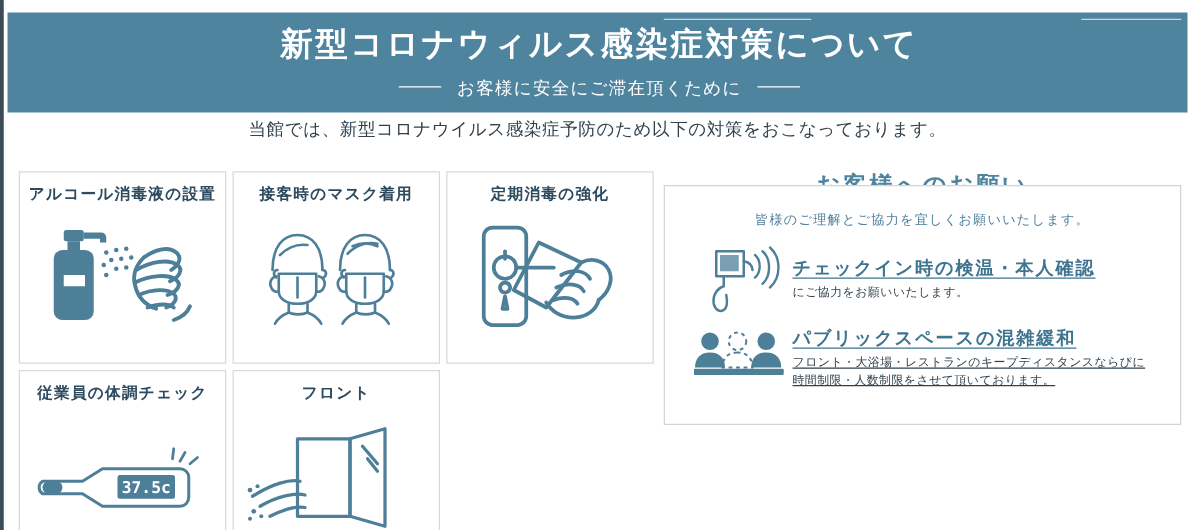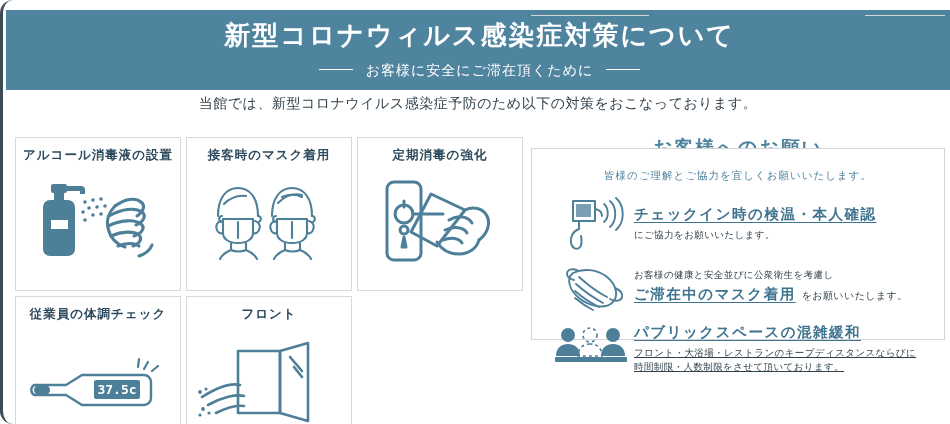--- a/index.html
+++ b/index.html
@@ -15,21 +15,20 @@
     overflow: hidden;
     position: relative;
   }
   #page {
     position: relative;
     width: 950px;
     height: 424px;
     box-sizing: border-box;
     border-left: 3px solid #3a4d57;
     background: #fff;
-    border-radius: 13px;
   }
 
   
   .header-band {
     position: absolute;
     left: 3px;
     top: 10px;
     width: 947px;
     height: 80px;
     background: #4f849f;
@@ -404,39 +403,20 @@
               <path d="M57 3 c9 8 9 24 0 32"></path>
             </g>
           </svg>
         </div>
         <div class="req-text">
           <div class="req-head">チェックイン時の検温・本人確認</div>
           <div class="req-tail">にご協力をお願いいたします。</div>
         </div>
       </div>
 
-      <div class="req">
-        <div class="req-icon">
-          <svg width="70" height="54" viewBox="0 0 70 54">
-            <g fill="none" stroke="#4e7f99" stroke-width="1.9" stroke-linejoin="round" stroke-linecap="round">
-              <path d="M16 14 c10 -5 24 -4 34 4 c10 8 12 20 5 26 c-7 6 -22 4 -33 -5 c-10 -8 -13 -20 -6 -25 z"></path>
-              <path d="M20 11 c-6 -2 -10 0 -10 4 c0 3 3 5 7 6"></path>
-              <path d="M53 40 c6 3 11 2 12 -2 c1 -4 -2 -7 -7 -9"></path>
-              <path d="M22 18 c9 8 18 15 28 20"></path>
-              <path d="M19 25 c9 8 18 14 27 19"></path>
-              <path d="M18 32 c8 7 16 12 24 16"></path>
-              <path d="M18 39 c6 5 12 9 18 12"></path>
-            </g>
-          </svg>
-        </div>
-        <div class="req-text">
-          <div class="req-pre">お客様の健康と安全並びに公衆衛生を考慮し</div>
-          <div class="req-head"><span>ご滞在中のマスク着用</span><span class="req-tail-inline">をお願いいたします。</span></div>
-        </div>
-      </div>
 
       <div class="req">
         <div class="req-icon">
           <svg width="74" height="52" viewBox="0 0 74 52">
             <g fill="#4e7f99">
               <circle cx="13" cy="13" r="7"></circle>
               <path d="M13 22 c-8 0 -12 5 -12 12 h24 c0 -7 -4 -12 -12 -12 z"></path>
               <circle cx="58" cy="13" r="7"></circle>
               <path d="M58 22 c-8 0 -12 5 -12 12 h24 c0 -7 -4 -12 -12 -12 z"></path>
               <rect x="0" y="35" width="72" height="5" rx="1"></rect>

